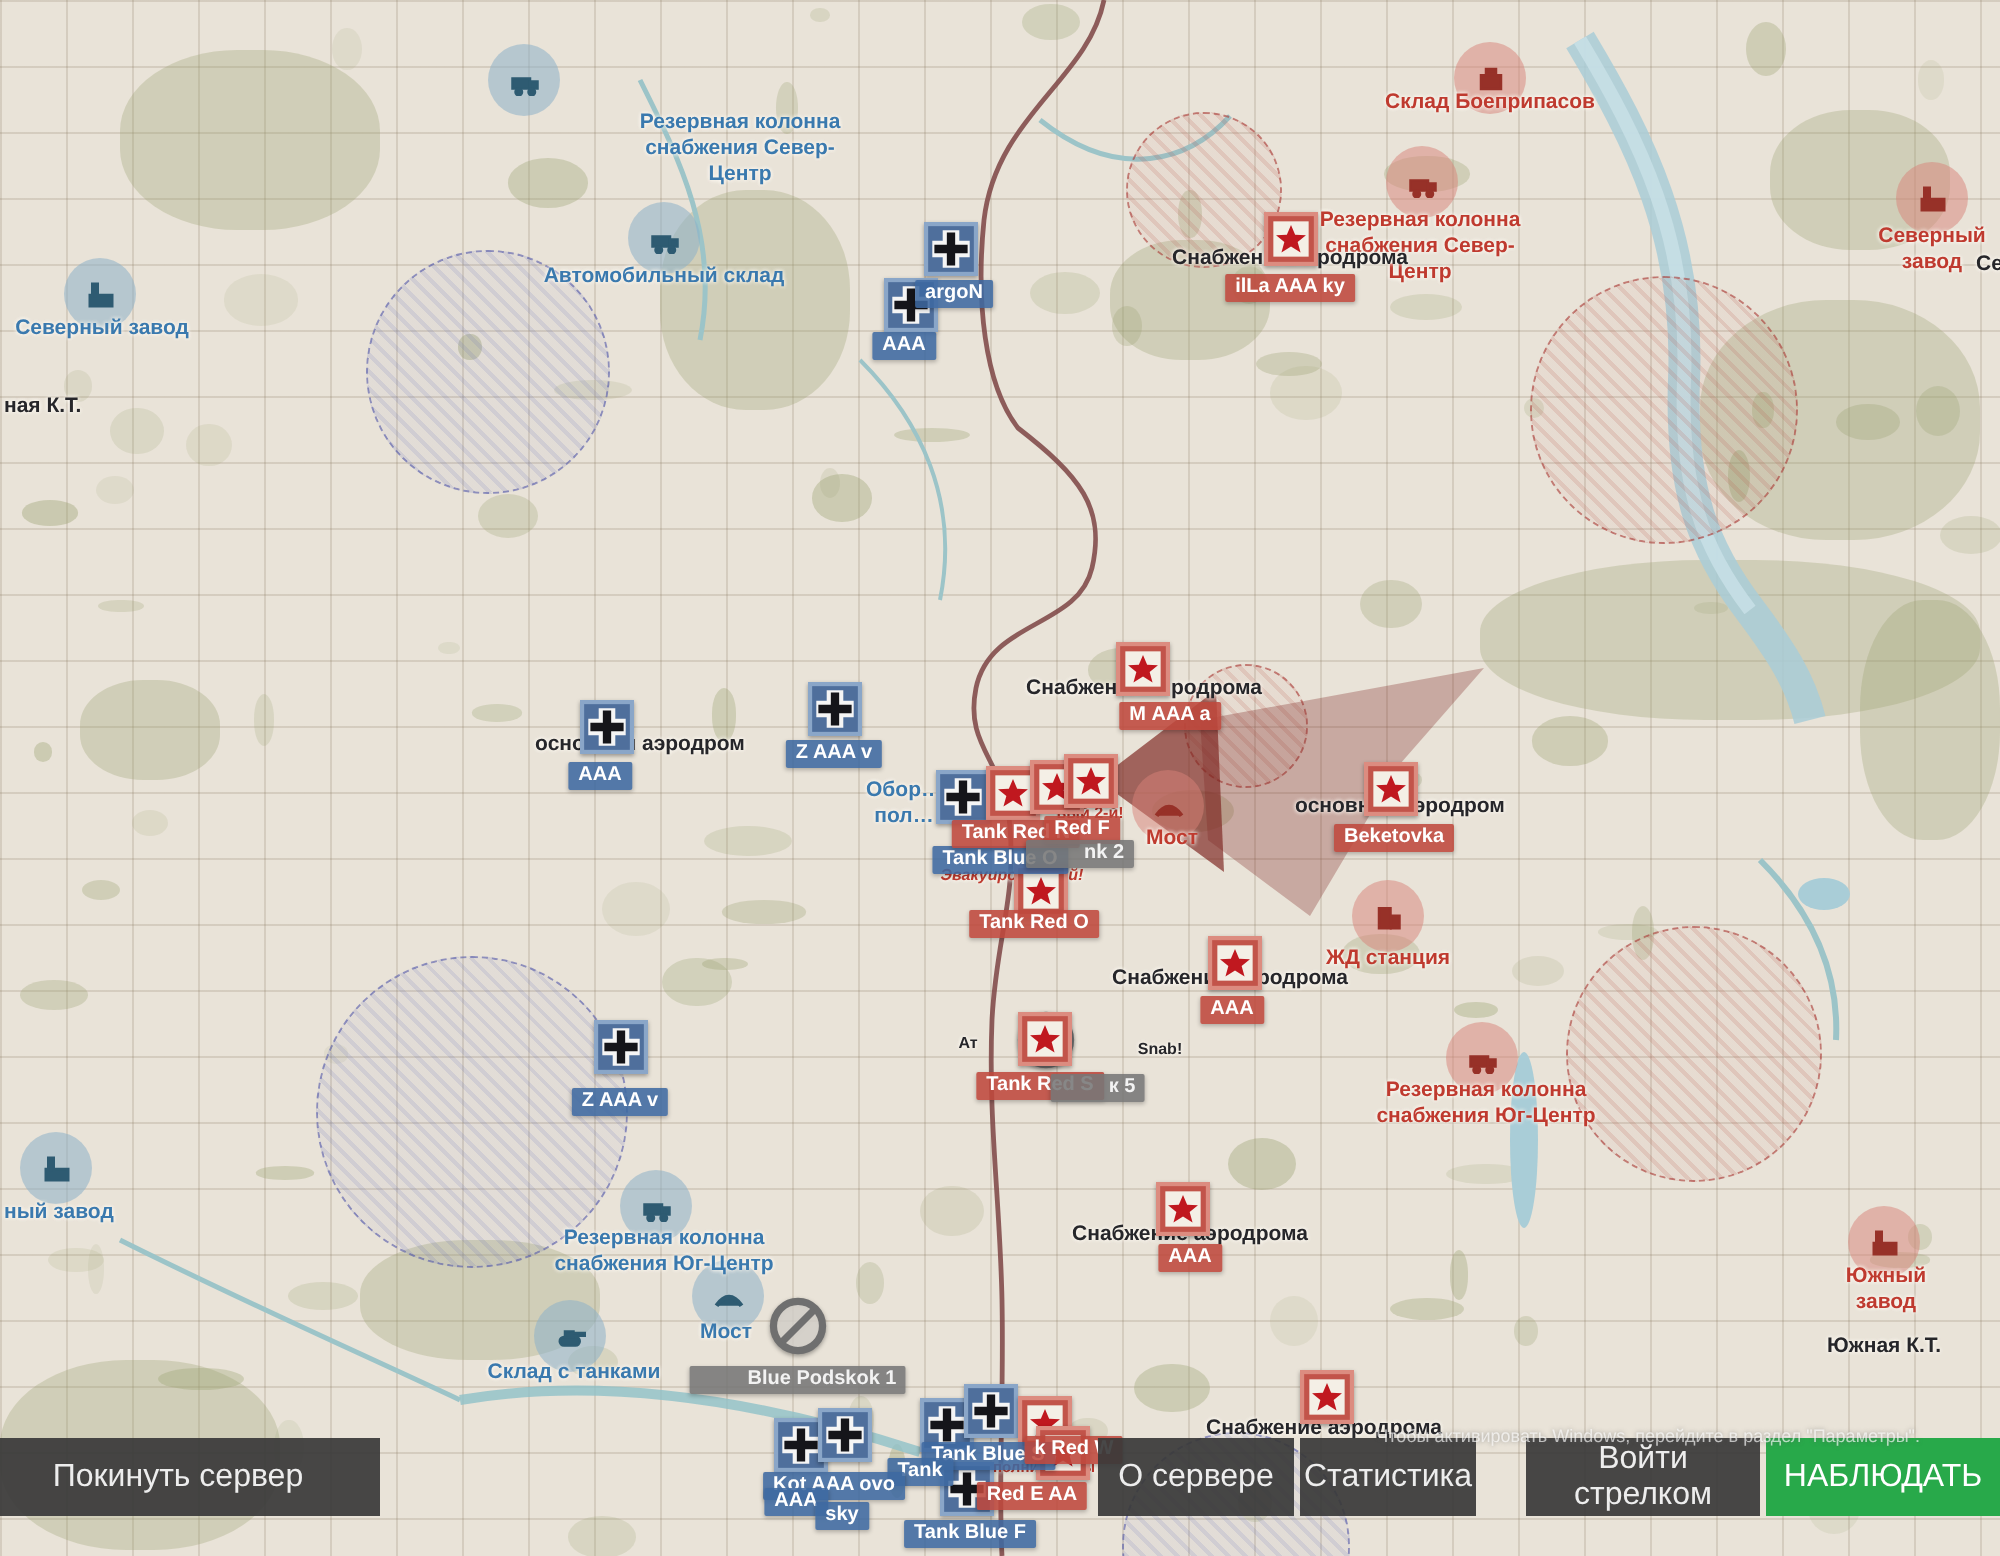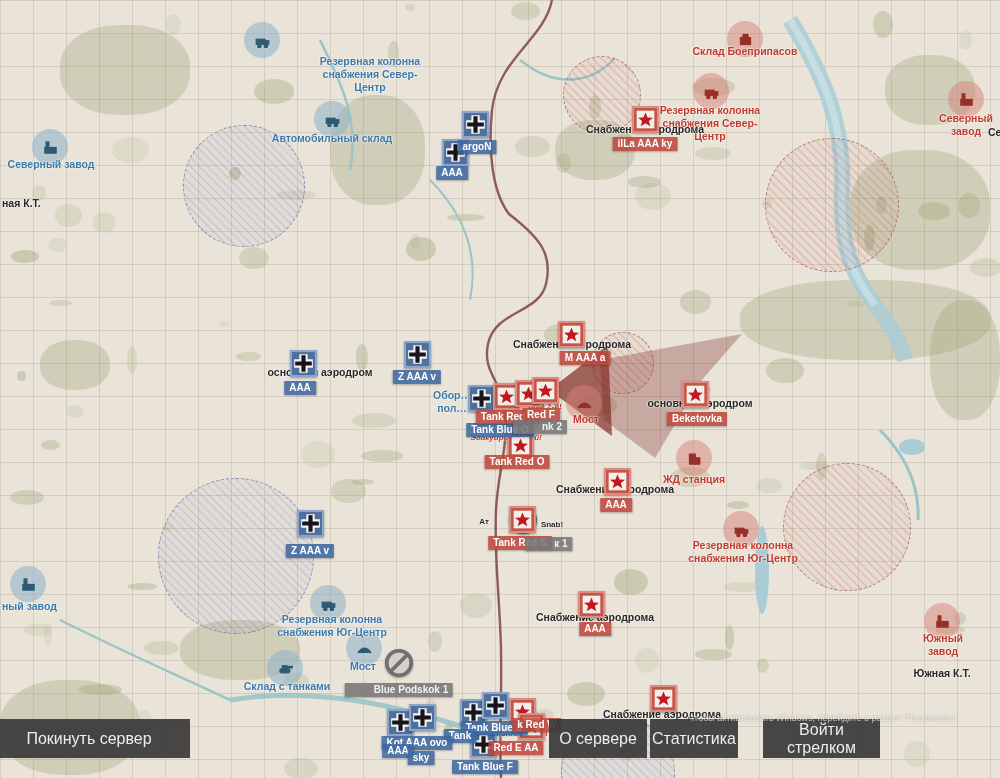--- a/index.html
+++ b/index.html
@@ -303,21 +303,21 @@
       <div class="mtext black" style="left:615px;top:483px;">Снабжение аэродрома</div>
       <div class="mtext red" style="left:743px;top:539px;">Резервная колонна
 снабжения Юг-Центр</div>
       <div class="mtext black" style="left:595px;top:611px;">Снабжение аэродрома</div>
       <div class="mtext red" style="left:943px;top:632px;">Южный завод</div>
       <div class="mtext black" style="left:942px;top:667px;">Южная К.Т.</div>
       <div class="mtext black" style="left:662px;top:708px;">Снабжение аэродрома</div>
       <div class="mtext red" style="left:545px;top:402px;font-size:8px;">вый 2-й!</div>
       <div class="mtext red ital" style="left:506px;top:433px;font-size:8px;">Эвакуированный!</div>
       <div class="mtext black" style="left:484px;top:517px;font-size:8px;">Ат</div>
-      <div class="mtext black" style="left:552px;top:520px;font-size:8px;">Snab!</div>
+      <div class="mtext black" style="left:580px;top:520px;font-size:8px;">Snab!</div>
       <div class="mtext red" style="left:522px;top:729px;font-size:7.5px;">полнительны</div>
       <div class="unit" style="left:383px;top:647px">
         <svg width="32" height="32" viewBox="0 0 30 30">
           <circle cx="15" cy="15" r="11.5" fill="rgba(224,221,214,.78)" stroke="#6f6f6f" stroke-width="3.4"></circle>
           <line x1="7.5" y1="22.5" x2="22.5" y2="7.5" stroke="#6f6f6f" stroke-width="3.4"></line>
         </svg>
       </div>
       <div class="unit" style="left:507px;top:504px">
         <svg width="32" height="32" viewBox="0 0 30 30">
           <circle cx="15" cy="15" r="11.5" fill="rgba(224,221,214,.78)" stroke="#6f6f6f" stroke-width="3.4"></circle>
@@ -509,25 +509,26 @@
       <div class="tag red" style="left:508px;top:410px">Tank Red N</div>
       <div class="tag red" style="left:541px;top:408px">Red F</div>
       <div class="tag red" style="left:517px;top:455px">Tank Red O</div>
       <div class="tag red" style="left:616px;top:498px">AAA</div>
       <div class="tag red" style="left:595px;top:622px">AAA</div>
       <div class="tag red" style="left:697px;top:412px">Beketovka</div>
       <div class="tag red" style="left:520px;top:536px">Tank Red S</div>
       <div class="tag red" style="left:537px;top:718px">k Red W</div>
       <div class="tag red" style="left:516px;top:741px">Red E AA</div>
       <div class="tag gray" style="left:540px;top:420px">nk 2</div>
-      <div class="tag gray" style="left:549px;top:537px">к 1</div>
+      <div class="tag gray" style="left:549px;top:537px">к 5</div>
       <div class="tag gray" style="left:399px;top:683px">Blue Podskok 1</div>
     </div>
 
   <div id="wm">
     <div class="l2">Чтобы активировать Windows, перейдите в раздел "Параметры".</div>
   </div>
 
   <button class="btn" style="left:-12px;width:202px;">Покинуть сервер</button>
   <button class="btn" style="left:549px;width:98px;">О сервере</button>
   <button class="btn" style="left:650px;width:88px;">Статистика</button>
   <button class="btn" style="left:763px;width:117px;">Войти стрелком</button>
+  <button class="btn green" style="left:883px;width:117px;">НАБЛЮДАТЬ</button>
 </div>
 
 </body></html>

